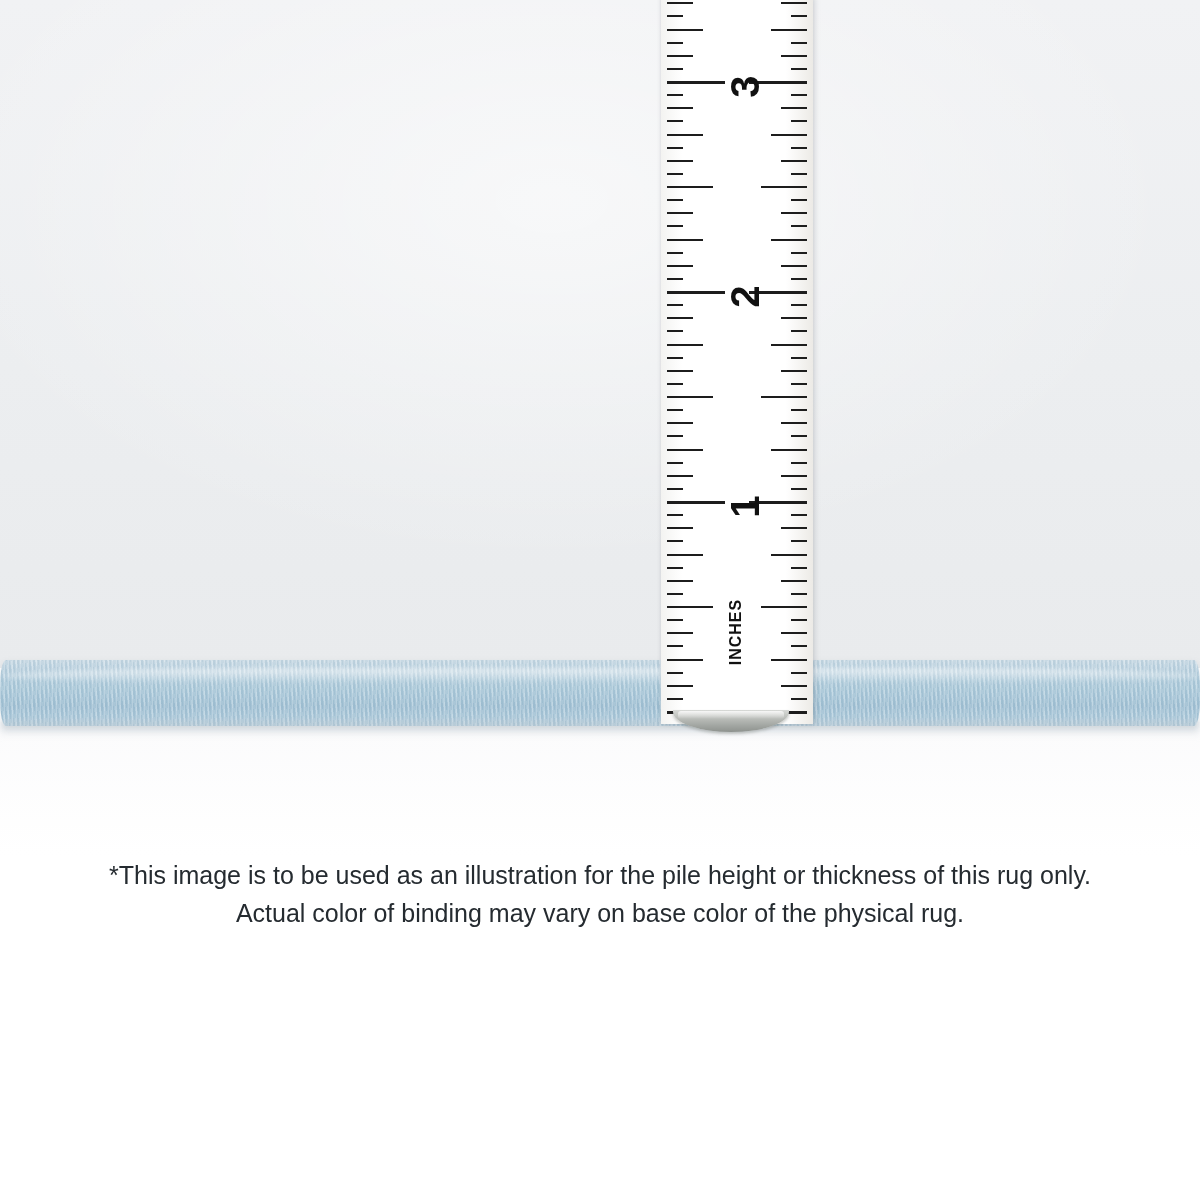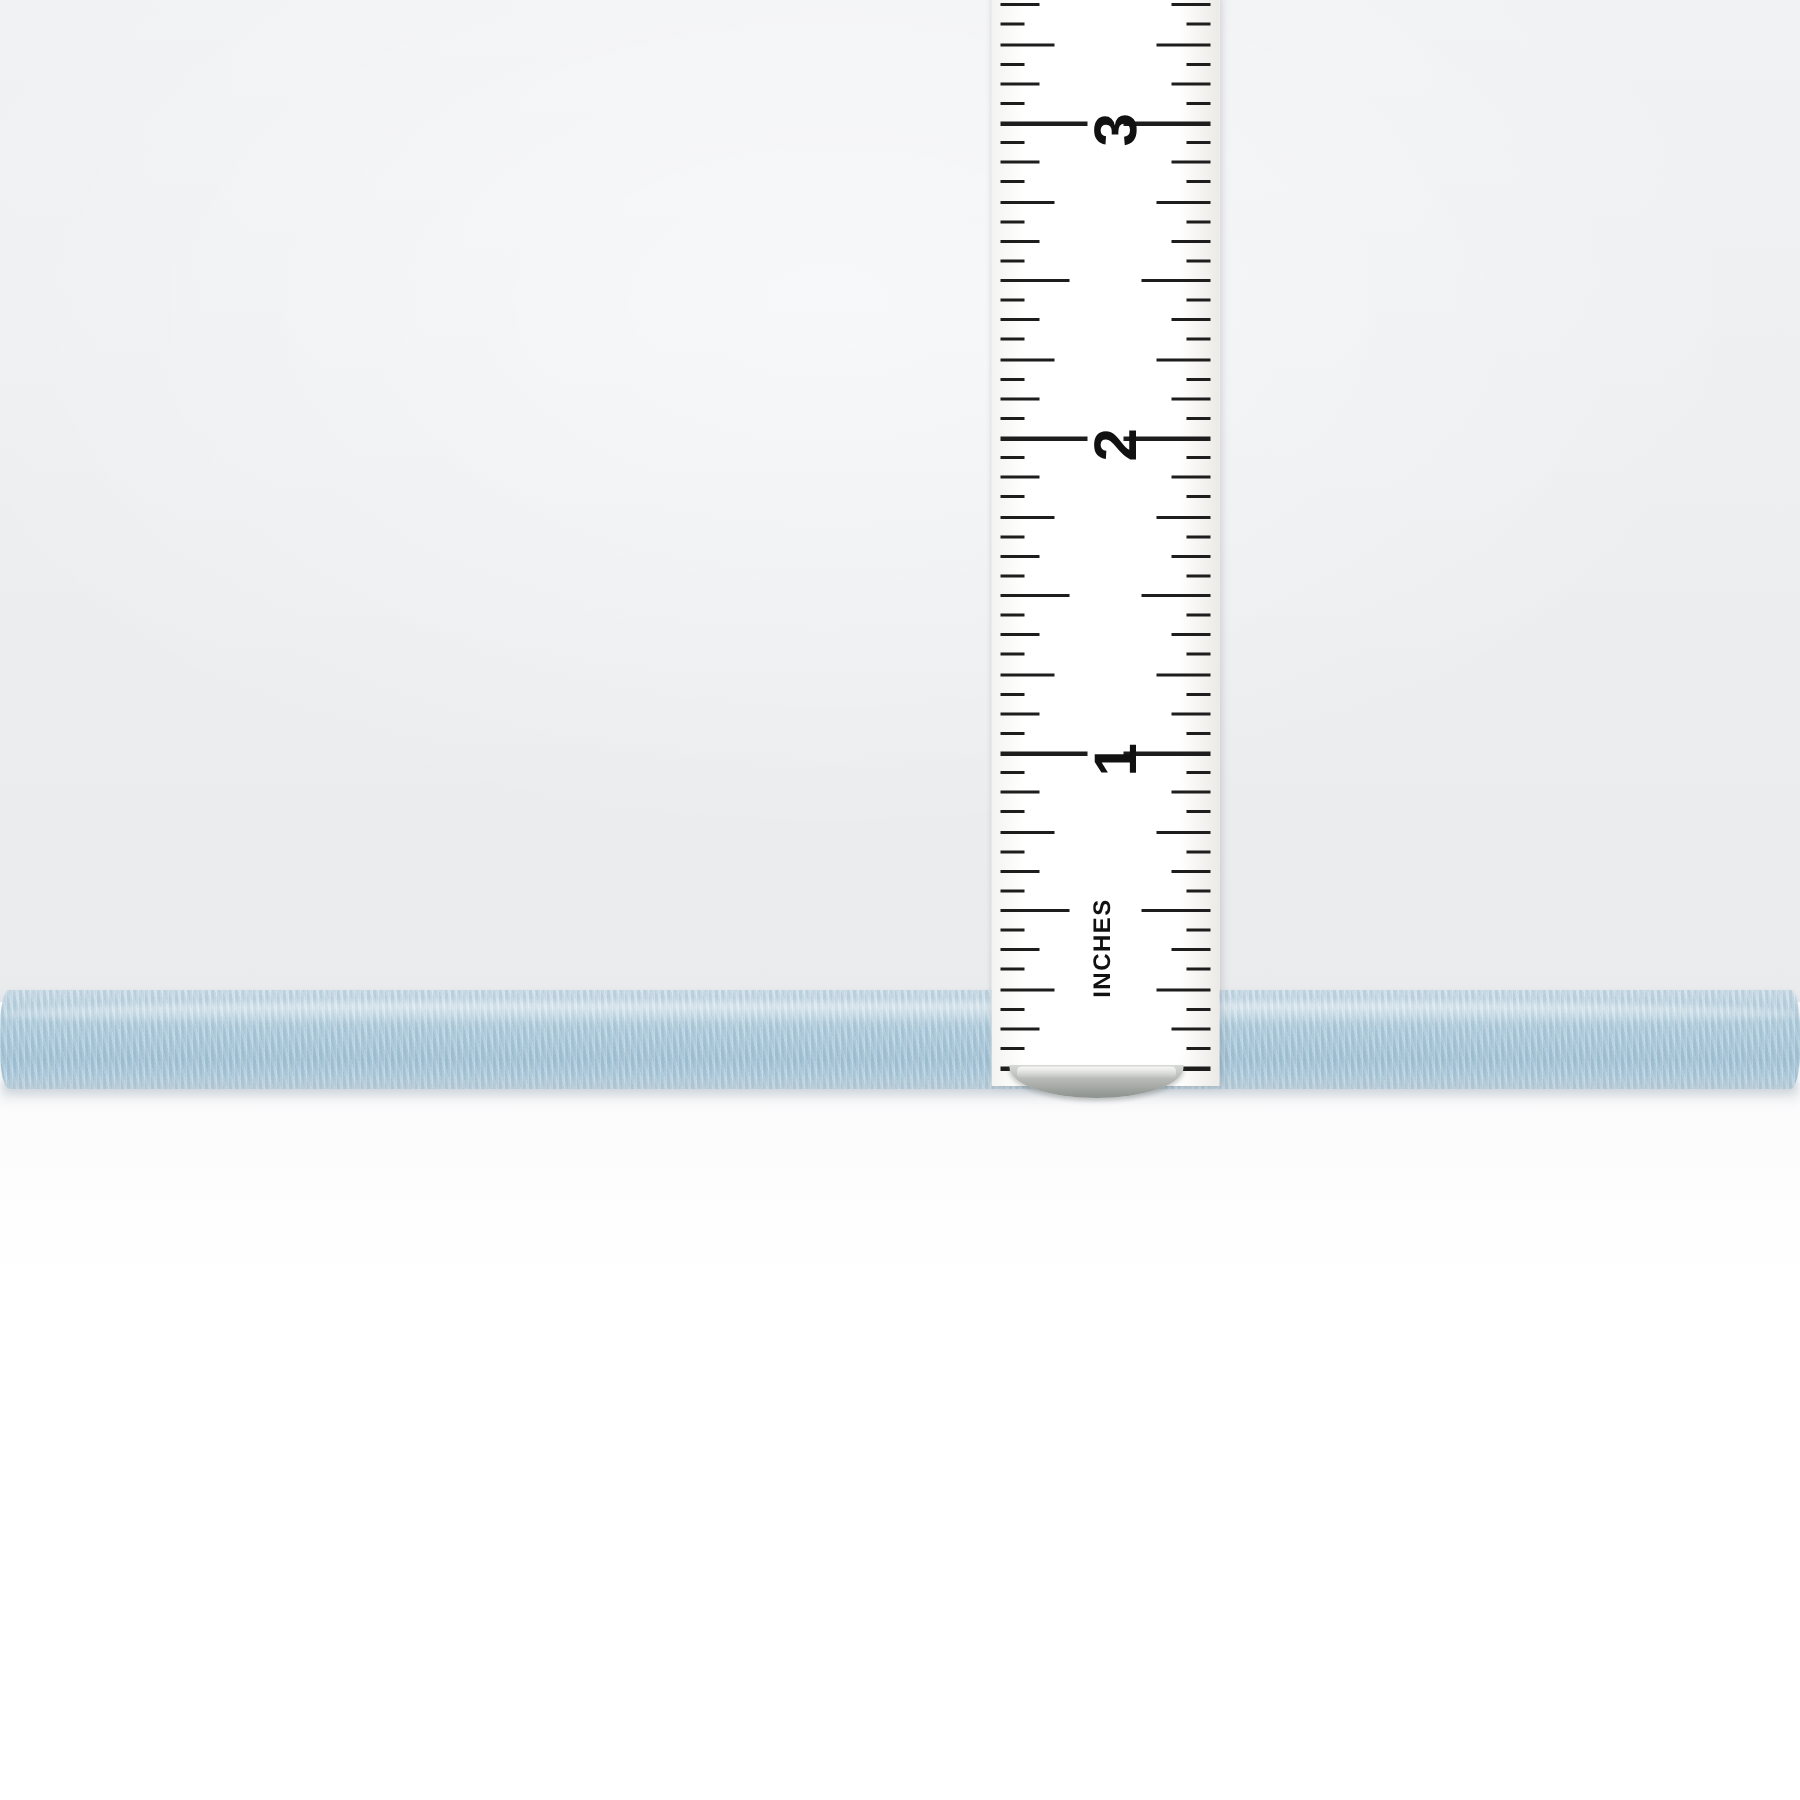--- a/index.html
+++ b/index.html
@@ -328,14 +328,18 @@
         </div>
       <div class="num" id="num-1" style="top: 486px; left: 58px; width: 52px; text-align: center;">1</div>
       <div class="num" id="num-2" style="top: 276px; left: 58px; width: 52px; text-align: center;">2</div>
       <div class="num" id="num-3" style="top: 66px; left: 58px; width: 52px; text-align: center;">3</div>
       <div class="inches-label" id="inches-lbl" style="top: 625px; left: 35px; width: 80px; text-align: center;">INCHES</div>
     </div>
   </div>
   <div class="tape-clip"></div>
   <div class="tape-clip-sheen"></div>
 
+  <div class="caption">
+    <span class="line">*This image is to be used as an illustration for the pile height or thickness of this rug only.</span>
+    <span class="line">Actual color of binding may vary on base color of the physical rug.</span>
+  </div>
 
 </div>
 
 </body></html>

